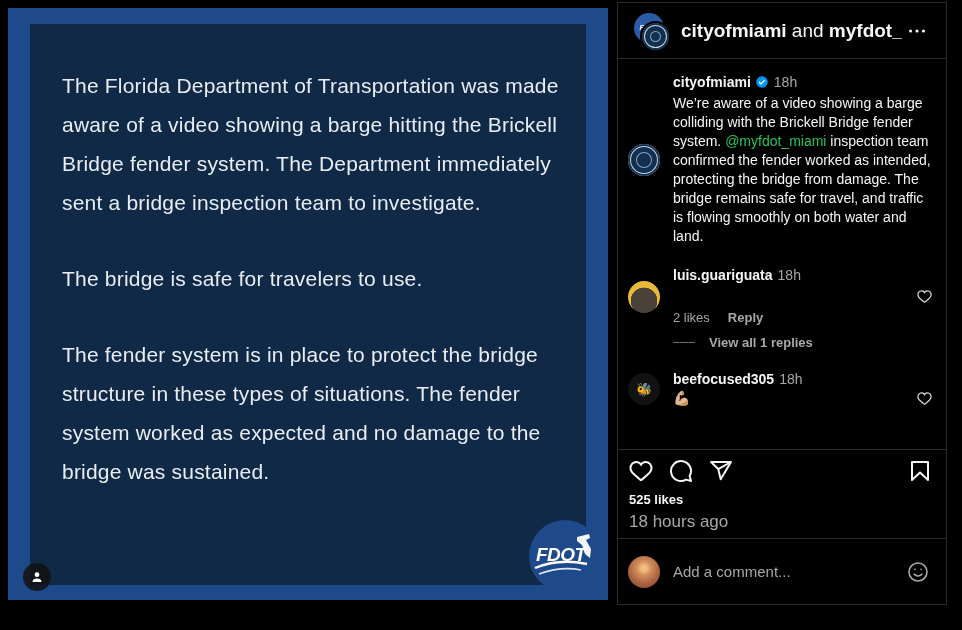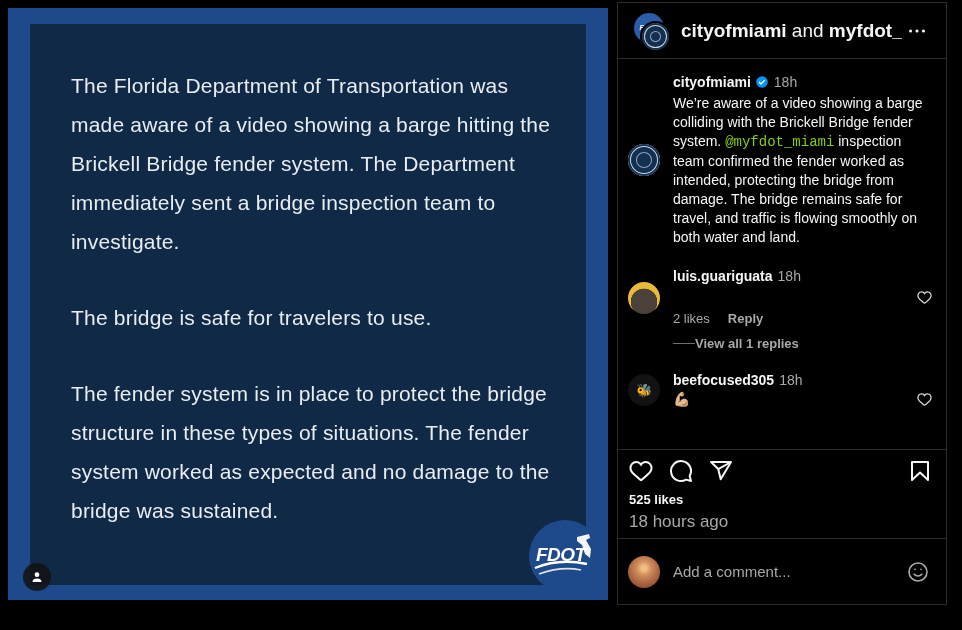--- a/index.html
+++ b/index.html
@@ -14,21 +14,21 @@
 
   
   .post {
     position: absolute; left: 8px; top: 8px;
     width: 600px; height: 592px;
     background: #1e4a8b;
   }
   .post-inner {
     position: absolute; left: 22px; top: 16px; right: 22px; bottom: 15px;
     background: #0f2947;
-    padding: 42px 24px 0 41px;
+    padding: 42px 24px 0 32px;
   }
   .post-inner p {
     color: #e9edf2;
     font-size: 21px;
     line-height: 39px;
     letter-spacing: 0.2px;
     font-weight: 400;
     margin: 0 0 37px 0;
     max-width: 512px;
   }
@@ -91,28 +91,28 @@
     background: #121212; display: flex; align-items: center; justify-content: center;
     font-size: 13px; line-height: 1;
   }
   .avatar-sunset { background: radial-gradient(circle at 50% 38%, #f2bc85 0 10%, #d28e5c 28%, #a66140 62%, #7c4226 100%); }
   .comment-body { flex: 1 1 auto; font-size: 14px; line-height: 19px; }
   .comment-head { margin-bottom: 0px; }
   .uname-b { font-weight: 700; color: #f5f5f5; cursor: pointer; }
   .time { color: #a8a8a8; margin-left: 5px; }
   .vbadge { display: inline-block; vertical-align: -2px; margin-left: 4px; }
   .comment-text { color: #f5f5f5; }
-  .mention { color: #84cc16; cursor: pointer; font-family: Liberation Mono, monospace; }
+  .mention { color: #22c55e; cursor: pointer; }
   .comment-meta { margin-top: 23px; font-size: 13px; color: #a8a8a8; }
   .comment-meta .meta-item { margin-right: 18px; cursor: pointer; }
   .comment-meta .reply { font-weight: 600; }
   .comment-like { flex: 0 0 auto; align-self: center; padding: 2px; cursor: pointer; }
   .comment-like.low { align-self: flex-end; }
   .view-replies {
-    display: flex; align-items: center; 
+    display: flex; align-items: center; gap: 14px;
     margin: 2px 0 20px 45px;
     font-size: 13px; font-weight: 600; color: #a8a8a8; cursor: pointer;
   }
   .view-replies .dash { width: 22px; height: 1px; background: #6e6e6e; }
 
   .actions-sec { flex: 0 0 89px; border-top: 1px solid #2b2b2b; padding: 9px 14px 0 11px; }
   .actions-row { display: flex; align-items: center; }
   .act-btn { background: none; border: 0; padding: 0; margin-right: 16px; cursor: pointer; display: flex; color: #f5f5f5; }
   .act-btn.save { margin: 0 0 0 auto; }
   .likes-count { font-size: 13px; font-weight: 700; margin-top: 9px; color: #f5f5f5; cursor: pointer; }

